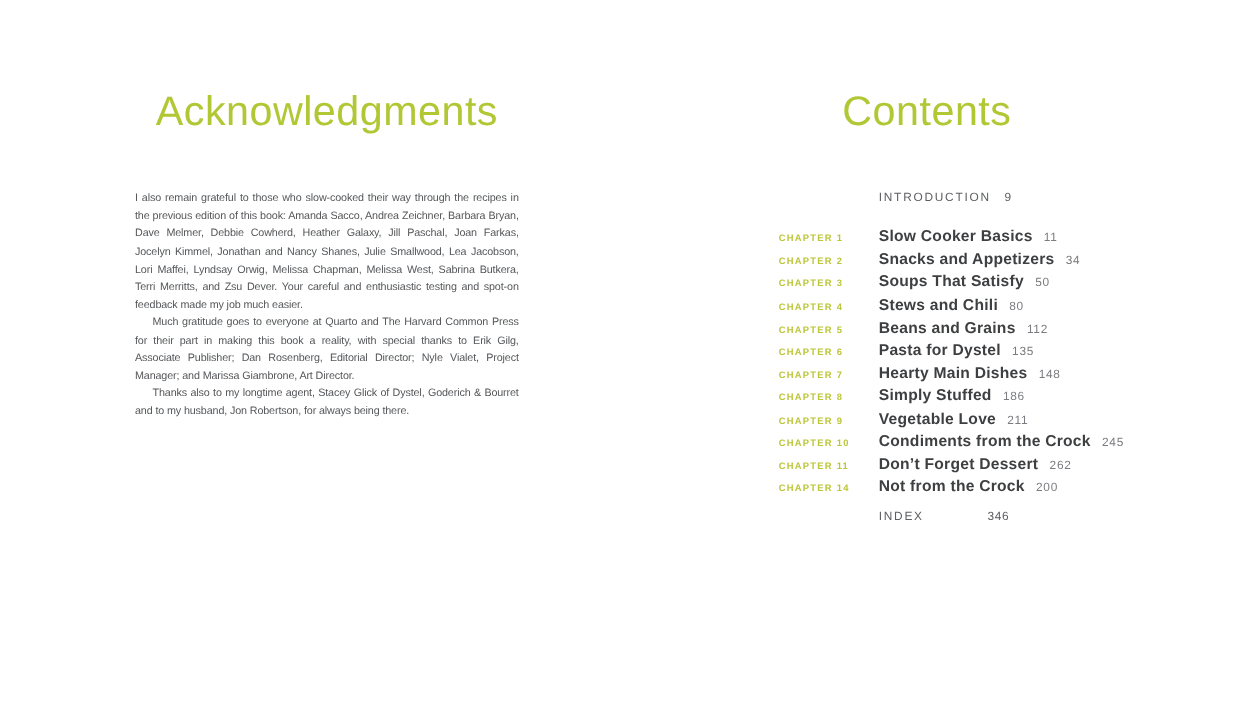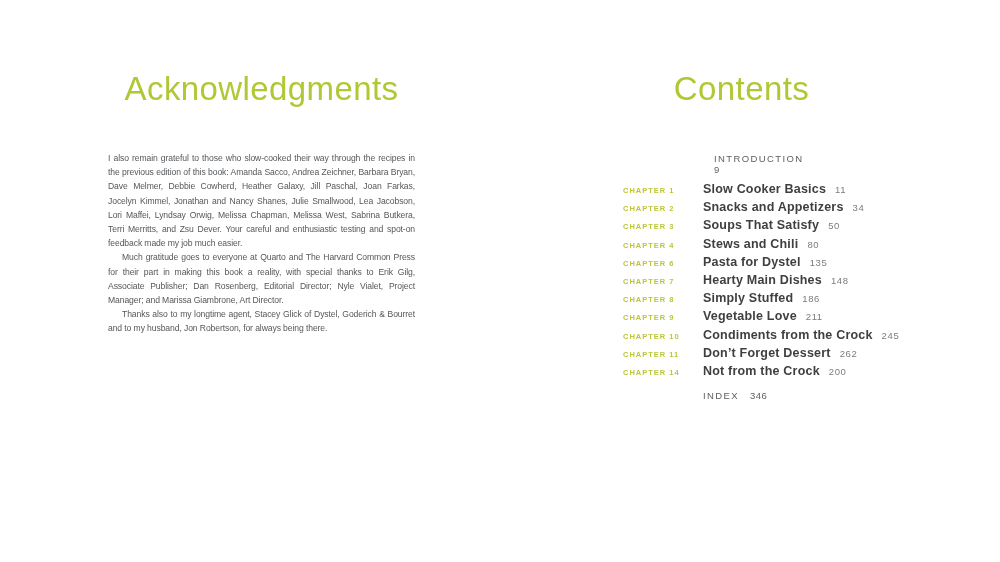--- a/index.html
+++ b/index.html
@@ -61,22 +61,22 @@
     width:280px;
   }
   .toc-row{
     display:flex;
     align-items:baseline;
   }
   .toc-row.frontmatter,
   .toc-row.backmatter{
     padding-left:80px;
   }
-  .toc-row.frontmatter{margin-bottom:11px;height:18px;flex-direction:column;}
-  .toc-row.backmatter{margin-top:8px;height:18px;}
+  .toc-row.frontmatter{margin-bottom:11px;height:18px;}
+  .toc-row.backmatter{margin-top:8px;height:18px;gap:40px;}
   .fm-label{
     font-size:9.5px;
     letter-spacing:1.4px;
     color:var(--frontmatter);
     text-transform:uppercase;
   }
   .fm-page{
     font-size:9.5px;
     letter-spacing:0.5px;
     color:var(--frontmatter);
@@ -144,20 +144,25 @@
             <span class="ch-label">CHAPTER 3</span>
             <span class="ch-title">Soups That Satisfy</span>
             <span class="ch-page">50</span>
           </div>
           <div class="toc-row chapter">
             <span class="ch-label">CHAPTER 4</span>
             <span class="ch-title">Stews and Chili</span>
             <span class="ch-page">80</span>
           </div>
           <div class="toc-row chapter">
+            <span class="ch-label">CHAPTER 5</span>
+            <span class="ch-title">Beans and Grains</span>
+            <span class="ch-page">112</span>
+          </div>
+          <div class="toc-row chapter">
             <span class="ch-label">CHAPTER 6</span>
             <span class="ch-title">Pasta for Dystel</span>
             <span class="ch-page">135</span>
           </div>
           <div class="toc-row chapter">
             <span class="ch-label">CHAPTER 7</span>
             <span class="ch-title">Hearty Main Dishes</span>
             <span class="ch-page">148</span>
           </div>
           <div class="toc-row chapter">

